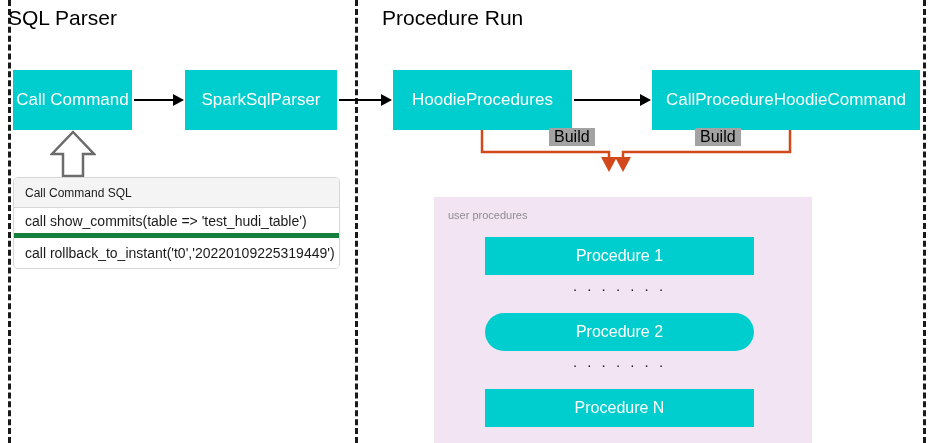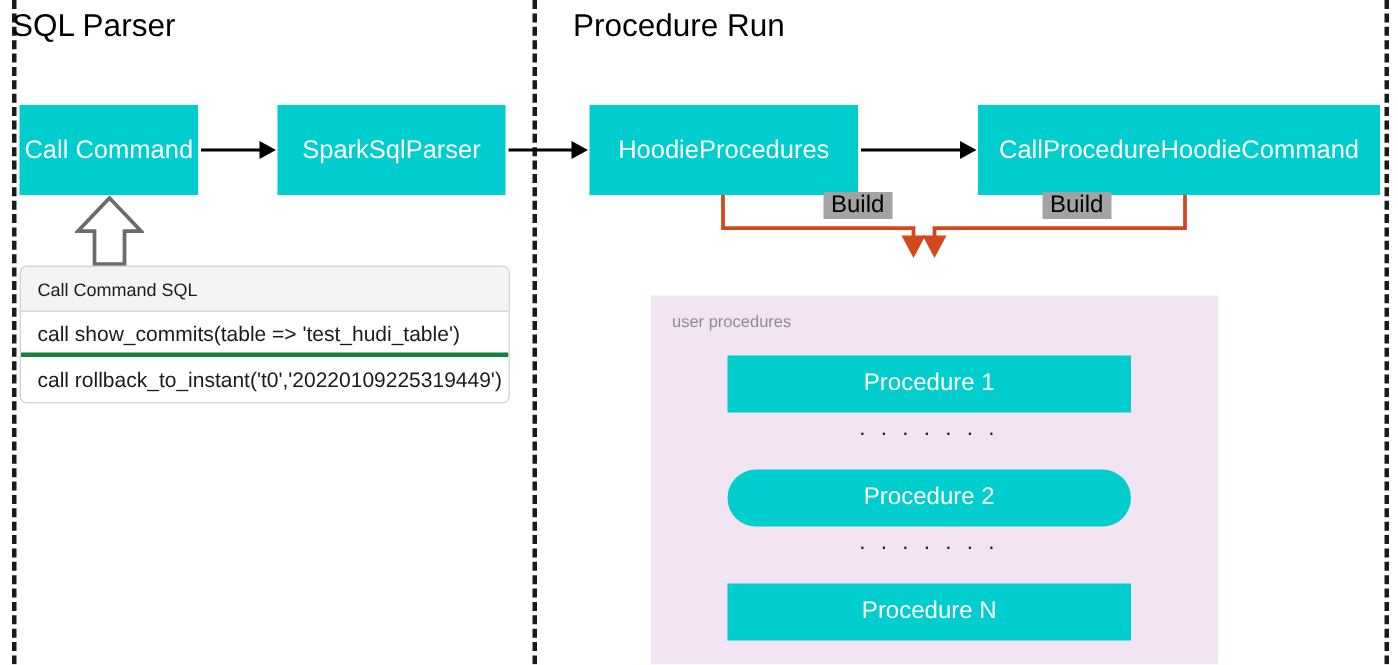--- a/index.html
+++ b/index.html
@@ -109,21 +109,21 @@
     color: #1a1a1a;
     white-space: nowrap;
   }
   .sql-row.header {
     background: #f4f4f4;
     border-bottom: 1px solid #d6d6d6;
     font-size: 12px;
   }
   .sql-row.item {
     background: #ffffff;
-    border-bottom: 3px solid #15803d;
+    border-bottom: 5px solid #15803d;
   }
   .sql-row.item.last { border-bottom: none; }
 
   
   #orange-svg {
     position: absolute;
     left: 0;
     top: 0;
     width: 932px;
     height: 443px;

